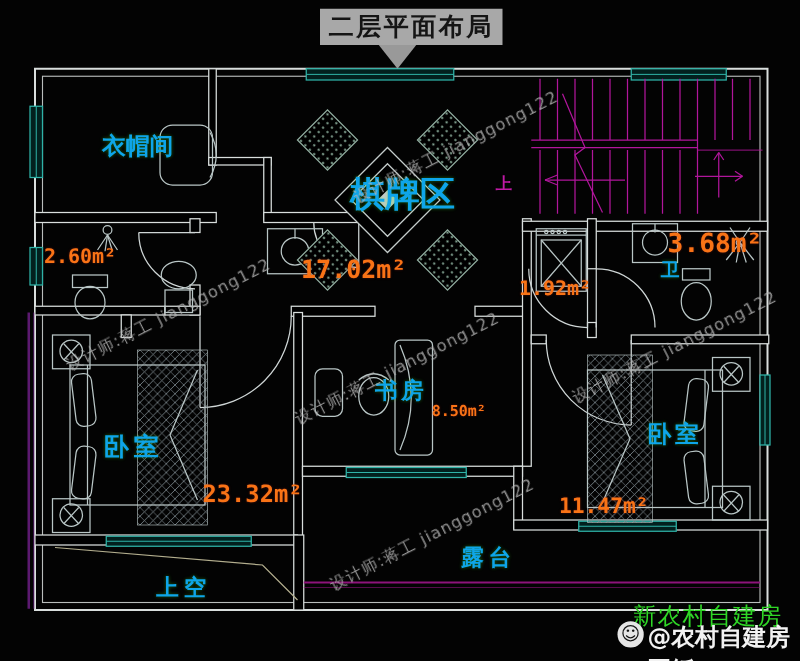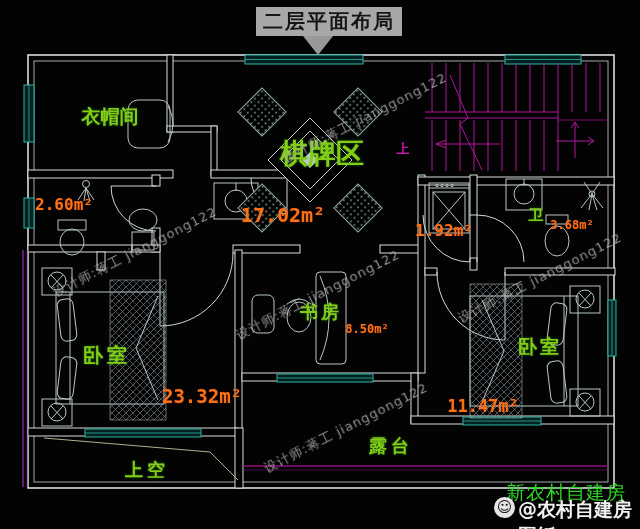--- a/index.html
+++ b/index.html
@@ -1,20 +1,20 @@
 <!DOCTYPE html>
 <html><head>
 <meta charset="utf-8">
 <style>
   html,body{margin:0;padding:0;background:#000;}
   #stage{position:relative;width:640px;height:529px;background:#030303;overflow:hidden;
          font-family:"DejaVu Sans",sans-serif;}
   svg{position:absolute;left:0;top:0;}
   .lbl{position:absolute;transform:translate(-50%,-50%);white-space:nowrap;line-height:1;}
-  .green{color:#84cc16;font-weight:bold;text-shadow:0 0 3px rgba(59,226,39,.45);font-family:Liberation Mono, monospace;}
+  .green{color:#0ea5e9;font-weight:bold;text-shadow:0 0 3px rgba(59,226,39,.45);}
   .red{color:#f97316;font-family:"DejaVu Sans Mono","DejaVu Sans",monospace;font-weight:bold;
        text-shadow:0 0 2px rgba(201,40,27,.4);}
   .magenta{color:#c01aa6;font-weight:bold;}
   .wm{position:absolute;transform:translate(-50%,-50%) rotate(-27deg);color:rgba(178,178,178,.82);
       font-size:13px;letter-spacing:1px;white-space:nowrap;filter:blur(.3px);}
   #title-box{position:absolute;left:256px;top:7px;width:146px;height:29px;background:#a8a8a8;
       color:#151515;font-size:20px;font-weight:bold;letter-spacing:2px;display:flex;
       align-items:center;justify-content:center;}
   #footer{position:absolute;left:0;top:0;width:640px;height:529px;pointer-events:none;}
   .ft-green{position:absolute;left:506px;top:480px;font-size:19px;color:#2fd626;font-weight:normal;
@@ -255,21 +255,21 @@
   <span class="lbl green" style="left:536px;top:216px;font-size:15px">卫</span>
   <span class="lbl green" style="left:107px;top:357px;font-size:20px;letter-spacing:4px">卧室</span>
   <span class="lbl green" style="left:321px;top:313px;font-size:18px;letter-spacing:3px">书房</span>
   <span class="lbl green" style="left:540px;top:348px;font-size:19px;letter-spacing:3px">卧室</span>
   <span class="lbl green" style="left:147px;top:471px;font-size:18px;letter-spacing:4px">上空</span>
   <span class="lbl green" style="left:391px;top:447px;font-size:18px;letter-spacing:4px">露台</span>
 
   <span class="lbl red" style="left:283px;top:215px;font-size:20px">17.02m²</span>
   <span class="lbl red" style="left:64px;top:205px;font-size:16px">2.60m²</span>
   <span class="lbl red" style="left:444px;top:231px;font-size:16px">1.92m²</span>
-  <span class="lbl red" style="left:572px;top:225px;font-size:12px">3.68m²</span>
+  <span class="lbl red" style="left:572px;top:195px;font-size:21px">3.68m²</span>
   <span class="lbl red" style="left:202px;top:396px;font-size:19px">23.32m²</span>
   <span class="lbl red" style="left:367px;top:329px;font-size:12px">8.50m²</span>
   <span class="lbl red" style="left:483px;top:406px;font-size:17px">11.47m²</span>
 
   <span class="lbl magenta" style="left:403px;top:148px;font-size:13px">上</span>
 
   <span class="wm" style="left:365px;top:118px">设计师:蒋工 jianggong122</span>
   <span class="wm" style="left:135px;top:252px">设计师:蒋工 jianggong122</span>
   <span class="wm" style="left:318px;top:295px">设计师:蒋工 jianggong122</span>
   <span class="wm" style="left:540px;top:278px">设计师:蒋工 jianggong122</span>

